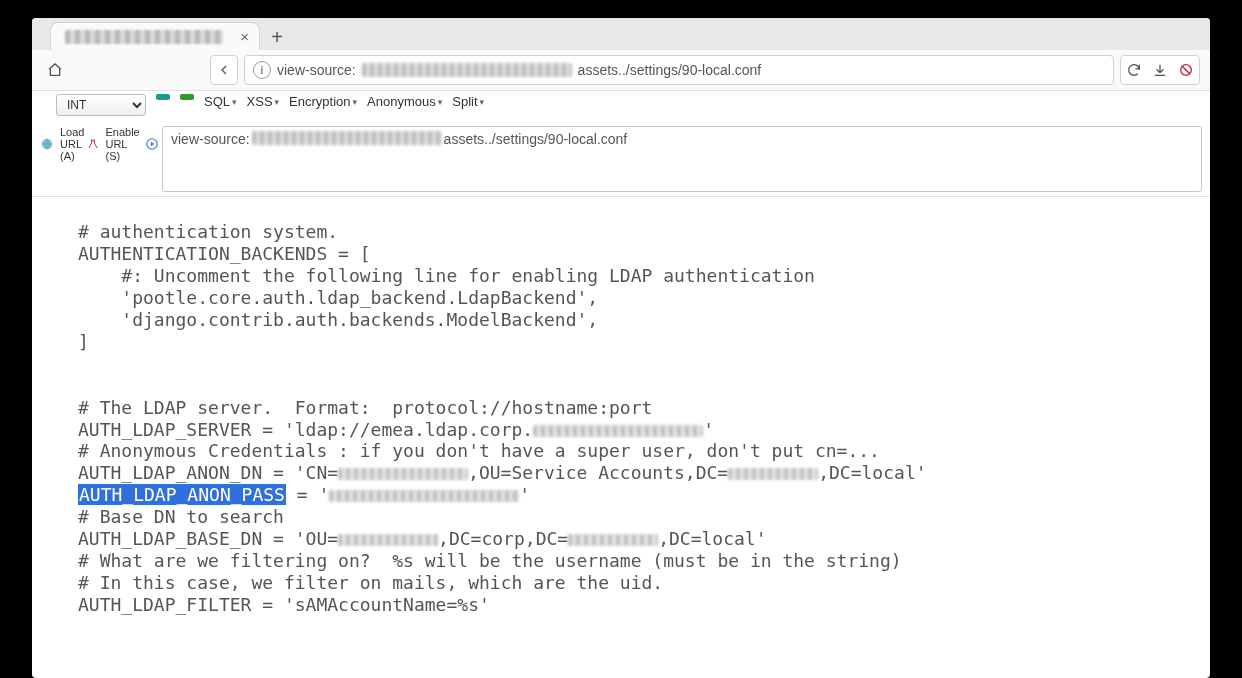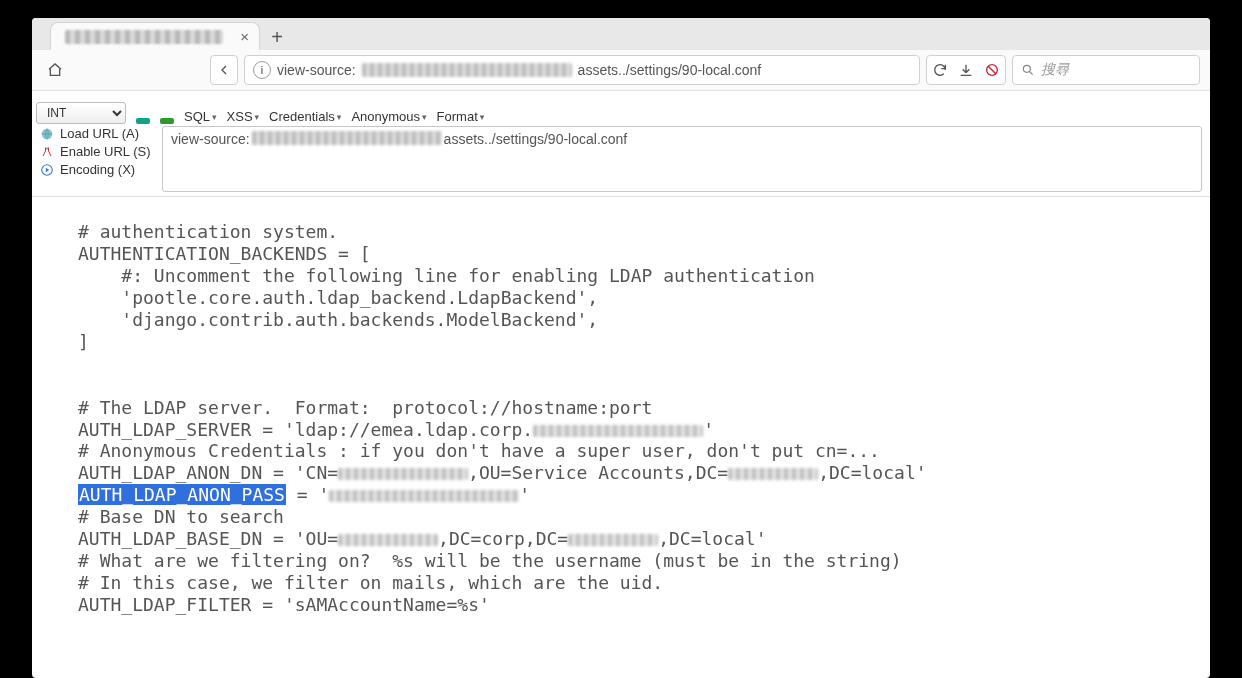--- a/index.html
+++ b/index.html
@@ -157,23 +157,23 @@
   }
 
   
   .hackbar {
     border-bottom: 1px solid #e0e0e0;
     background: #fff;
   }
   .hb-row1 {
     height: 30px;
     display: flex;
-    align-items: flex-end;
+    align-items: flex-start;
     gap: 10px;
-    padding: 3px 8px 0 4px;
+    padding: 3px 8px 0 24px;
   }
   .hb-select {
     width: 90px;
     height: 22px;
     border: 1px solid #bcbcbc;
     border-radius: 3px;
     background: linear-gradient(#fff,#eee);
     font-size: 12px;
     padding-left: 6px;
     color: #333;
@@ -193,23 +193,23 @@
   .caret { font-size:9px; color:#666; }
 
   .hb-row2 {
     display: flex;
     align-items: flex-start;
     padding: 2px 8px 4px 8px;
   }
   .hb-left {
     width: 122px;
     display: flex;
-    flex-direction: column;
+    flex-direction: row;
     gap: 3px;
-    font-size: 13px;
+    font-size: 11px;
   }
   .hb-left .item {
     display:flex;align-items:center;gap:6px;cursor:pointer;
     color:#333;
   }
   .hb-left .ic {
     width:14px;height:14px;display:flex;align-items:center;justify-content:center;
   }
   .hb-textarea-wrap { flex:1; }
   .hb-textarea {
@@ -308,55 +308,48 @@
       </div>
       <div class="sep"></div>
       <div class="icon-btn">
         <svg viewBox="0 0 24 24" fill="none" stroke="#c23" stroke-width="2">
             <circle cx="12" cy="12" r="8"></circle>
             <path d="M6 6l12 12"></path>
           </svg>
       </div>
     </div>
 
-    <div class="searchbox">
-      <svg viewBox="0 0 24 24" width="14" height="14" fill="none" stroke="#888" stroke-width="2">
-          <circle cx="10" cy="10" r="6"></circle>
-          <path d="M20 20l-5-5"></path>
-        </svg>
-      <span>搜尋</span>
-    </div>
   </div>
 
   <div class="hackbar">
 
     <div class="hb-row1">
       <select class="hb-select">
         <option>INT</option>
       </select>
       <span class="hb-mini hb-teal"></span>
       <span class="hb-mini hb-green"></span>
       <span class="hb-menu">
           <span>SQL</span>
           <span class="caret">▾</span>
         </span>
       <span class="hb-menu">
           <span>XSS</span>
           <span class="caret">▾</span>
         </span>
       <span class="hb-menu">
-          <span>Credentials</span>
+          <span>Encryption</span>
           <span class="caret">▾</span>
         </span>
       <span class="hb-menu">
           <span>Anonymous</span>
           <span class="caret">▾</span>
         </span>
       <span class="hb-menu">
-          <span>Format</span>
+          <span>Split</span>
           <span class="caret">▾</span>
         </span>
     </div>
 
     <div class="hb-row2">
       <div class="hb-left">
         <div class="item">
           <span class="ic">
               <svg width="14" height="14" viewBox="0 0 24 24">
                 <circle cx="12" cy="12" r="9" fill="#8fb6e8"></circle>

